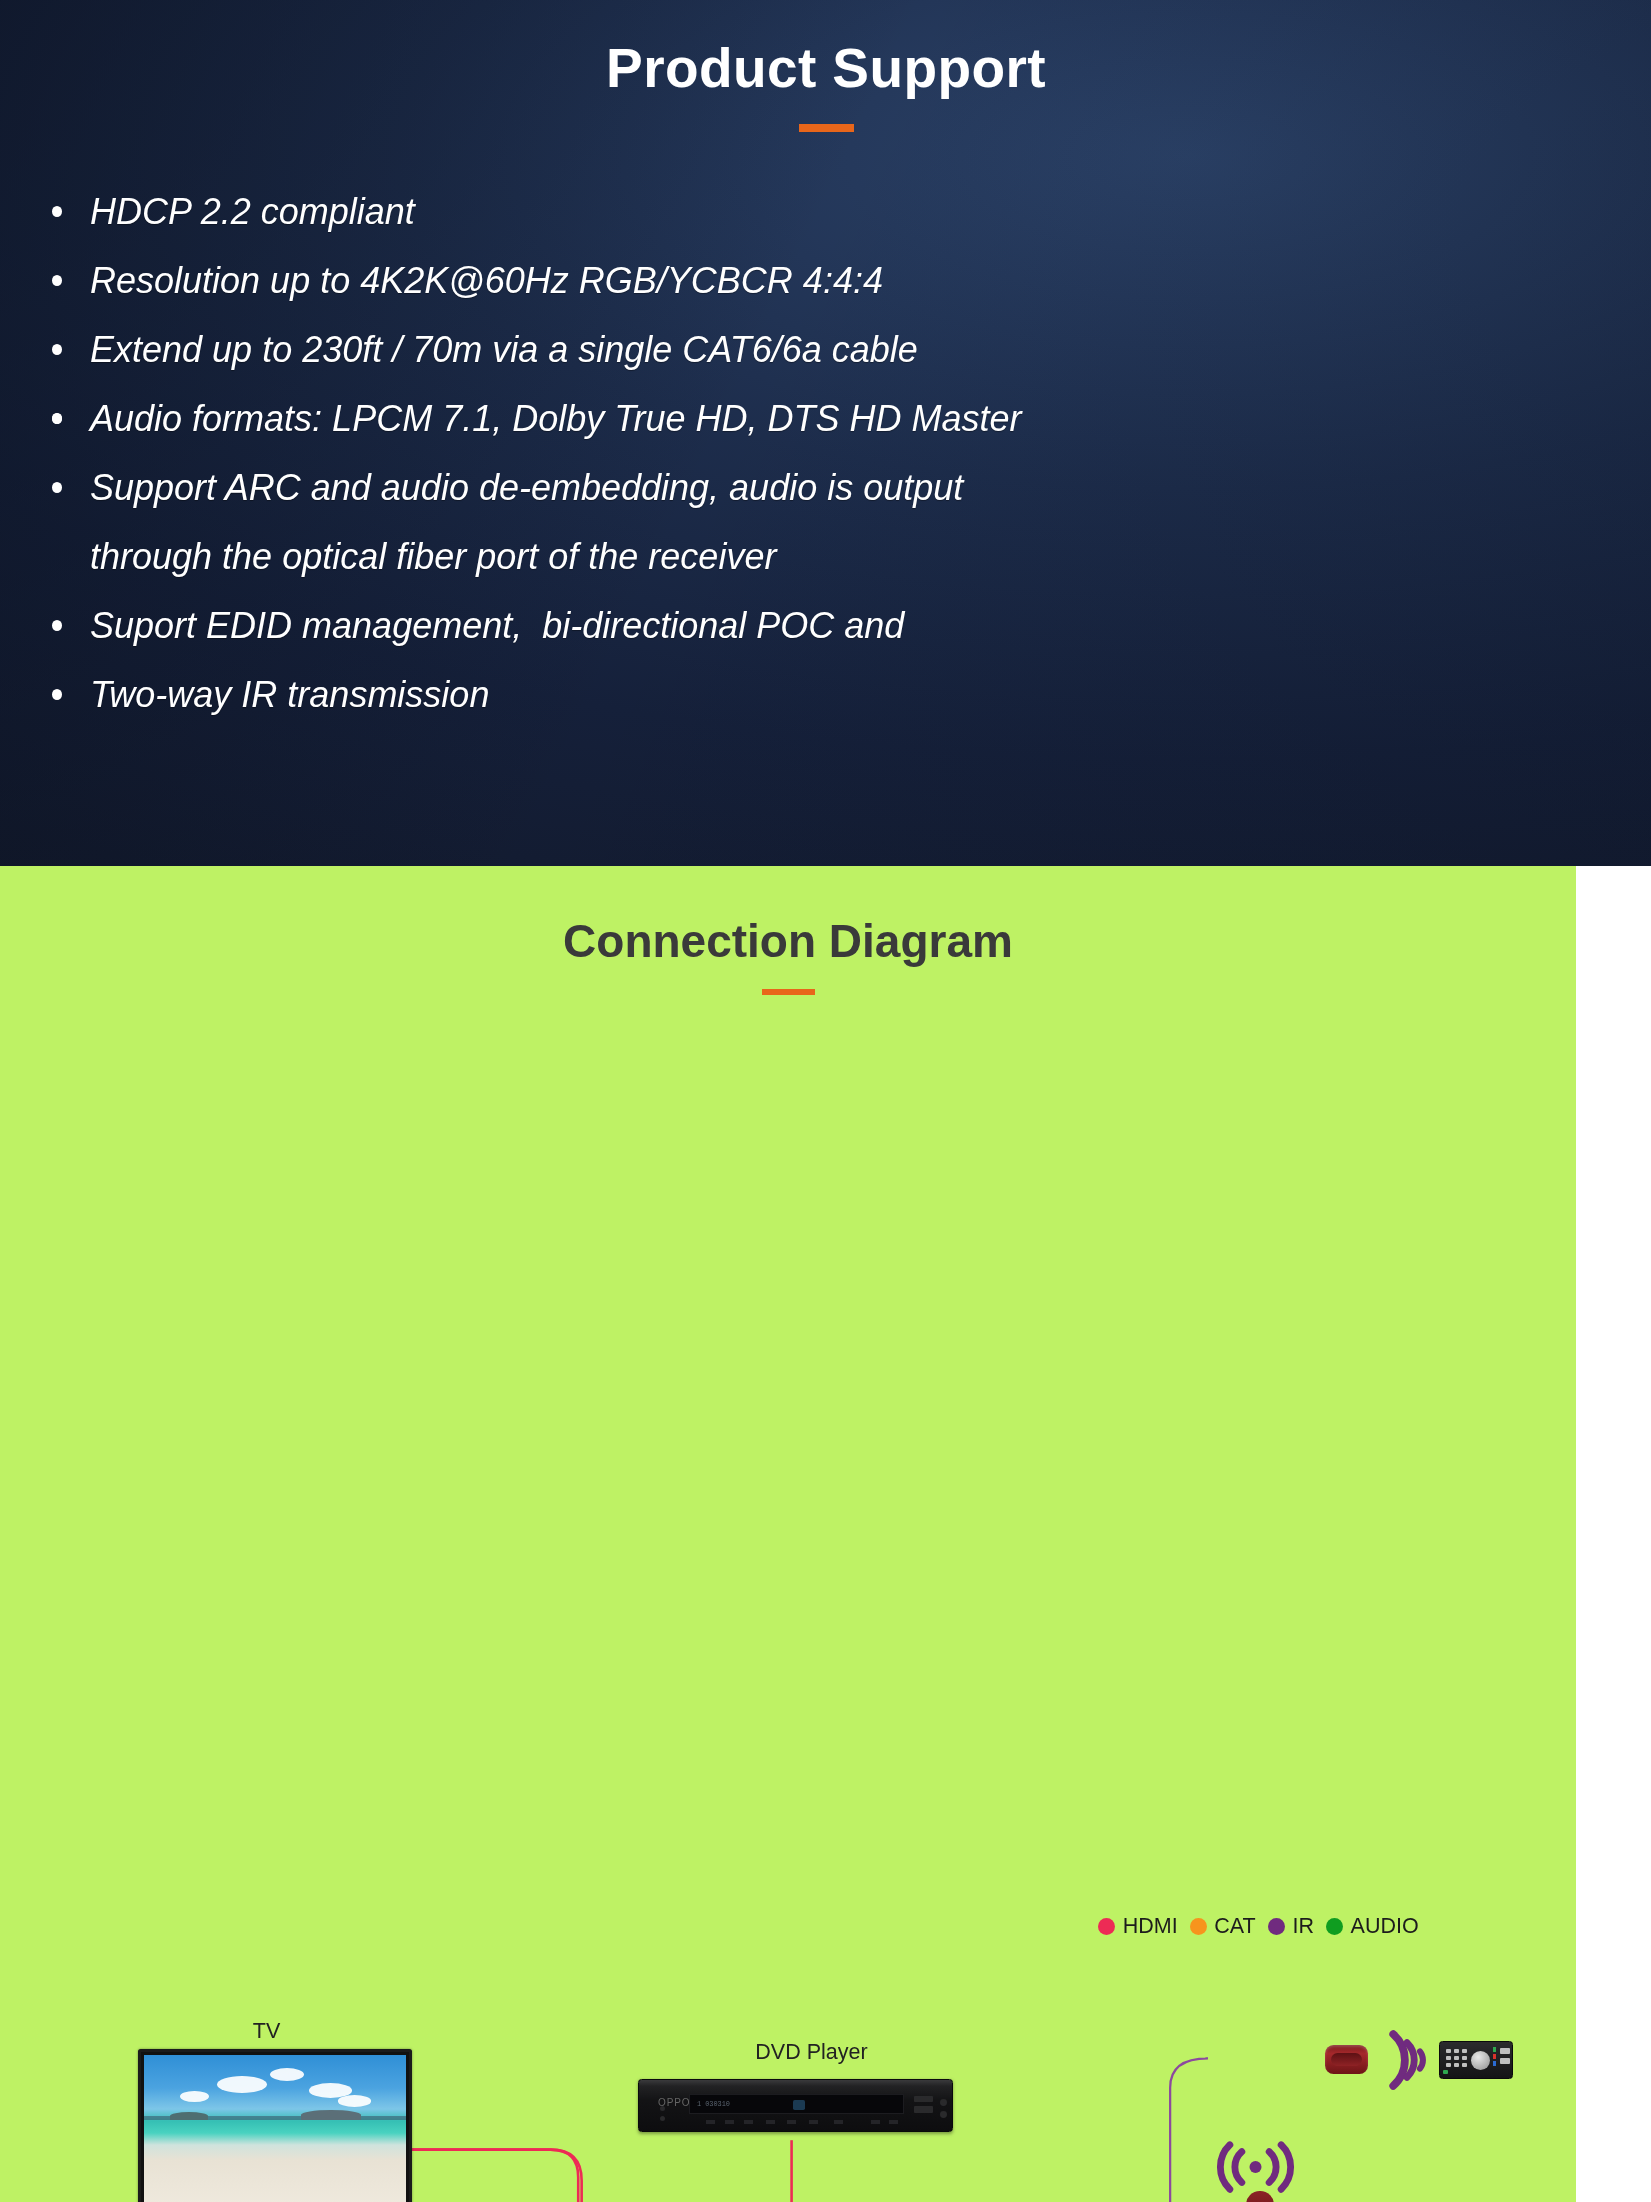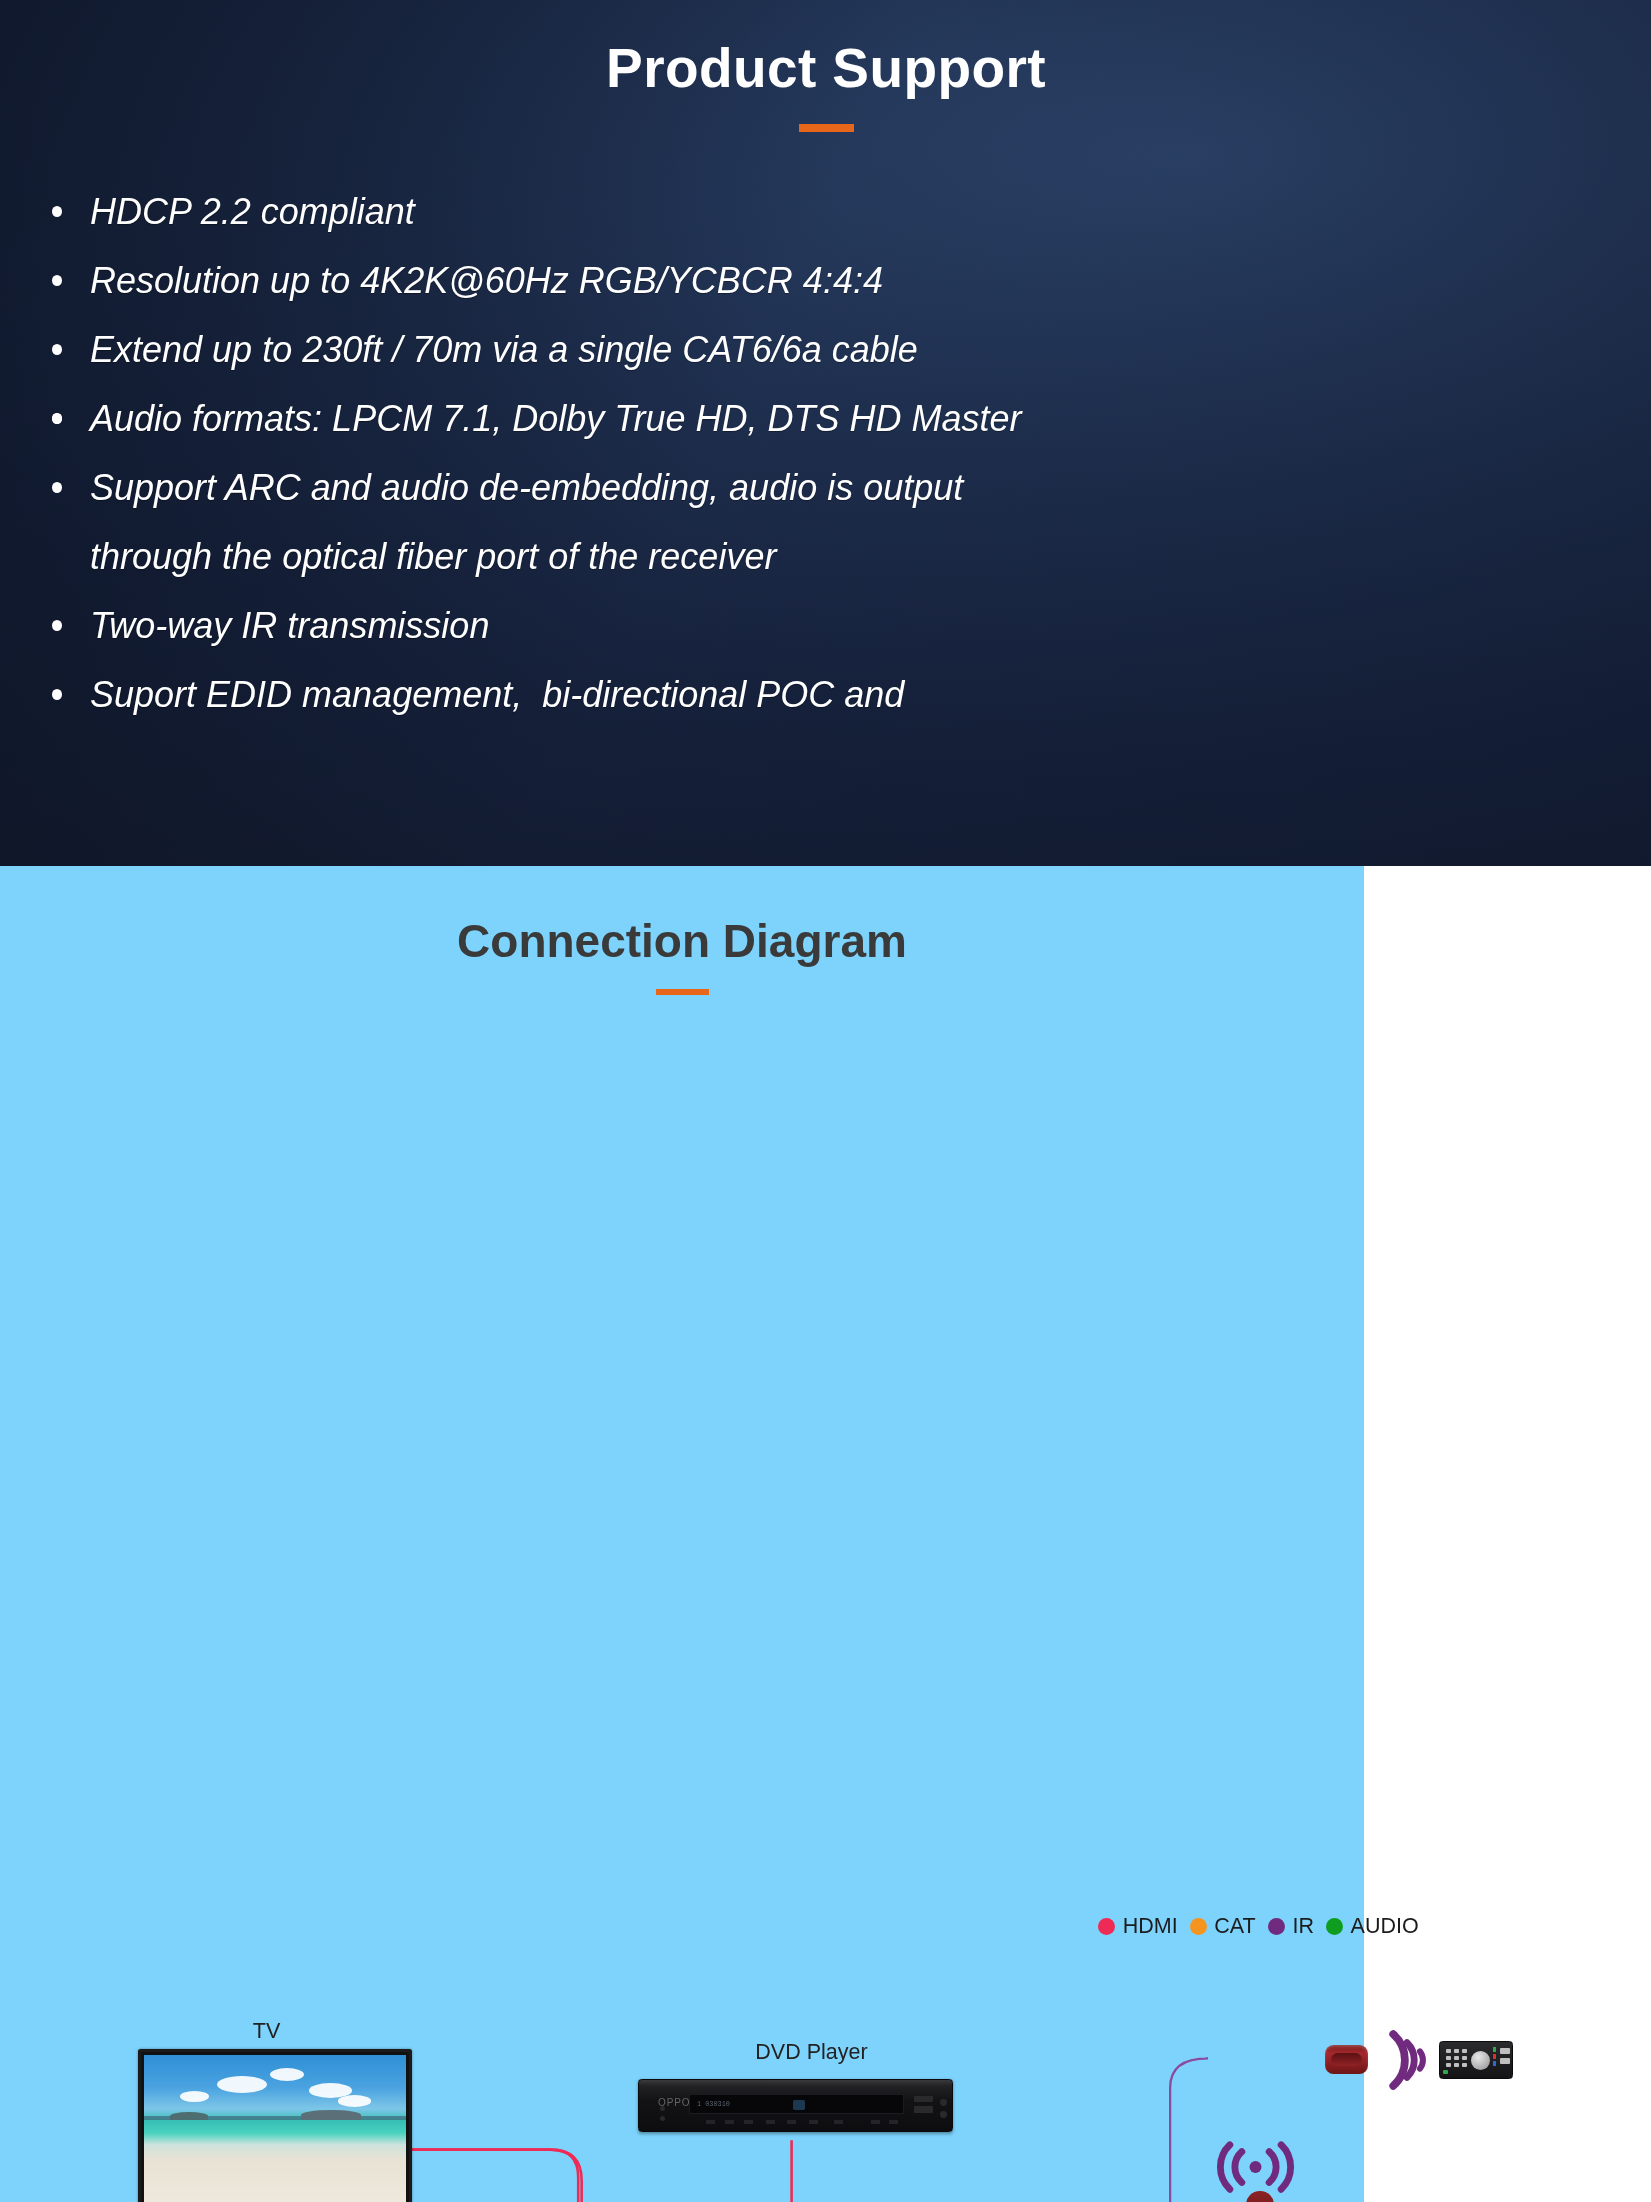--- a/index.html
+++ b/index.html
@@ -66,23 +66,23 @@
     width: 10.3px;
     height: 11.2px;
     background: #ffffff;
     border-radius: 50%;
   }
   .feature-list li.no-bullet { padding-left: 50px; }
 
   
   .diagram-panel {
     position: relative;
-    width: 1364px;
+    width: 1576px;
     height: 1337px;
-    background: #7dd3fc;
+    background: #bef264;
   }
   .diagram-title {
     text-align: center;
     color: #3a3a3a;
     font-size: 46px;
     font-weight: bold;
     padding-top: 48px;
   }
   .diagram-rule {
     width: 53px;
@@ -186,22 +186,22 @@
   <h1 class="features-title">Product Support</h1>
   <div class="title-rule" style="background: rgb(232, 102, 26);"></div>
   <ul class="feature-list">
     <li><span class="bullet"></span><span>HDCP 2.2 compliant</span></li>
     <li><span class="bullet"></span><span>Resolution up to 4K2K@60Hz RGB/YCBCR 4:4:4</span></li>
     <li><span class="bullet"></span><span>Extend up to 230ft / 70m via a single CAT6/6a cable</span></li>
     <li><span class="bullet"></span></li>
     <li><span class="bullet"></span><span>Audio formats: LPCM 7.1, Dolby True HD, DTS HD Master</span></li>
     <li><span class="bullet"></span><span>Support ARC and audio de-embedding, audio is output</span></li>
     <li class="no-bullet"><span>through the optical fiber port of the receiver</span></li>
+    <li><span class="bullet"></span><span>Suport EDID management,  bi-directional POC and</span></li>
     <li><span class="bullet"></span><span>Two-way IR transmission</span></li>
-    <li><span class="bullet"></span><span>Suport EDID management,  bi-directional POC and</span></li>
   </ul>
 </section>
 
 <section class="diagram-panel">
   <h2 class="diagram-title">Connection Diagram</h2>
   <div class="diagram-rule" style="background: rgb(232, 102, 26);"></div>
 
   <div class="legend">
     <div class="legend-item">
       <span class="legend-dot" id="ld0" style="background: rgb(237, 43, 85);"></span>

